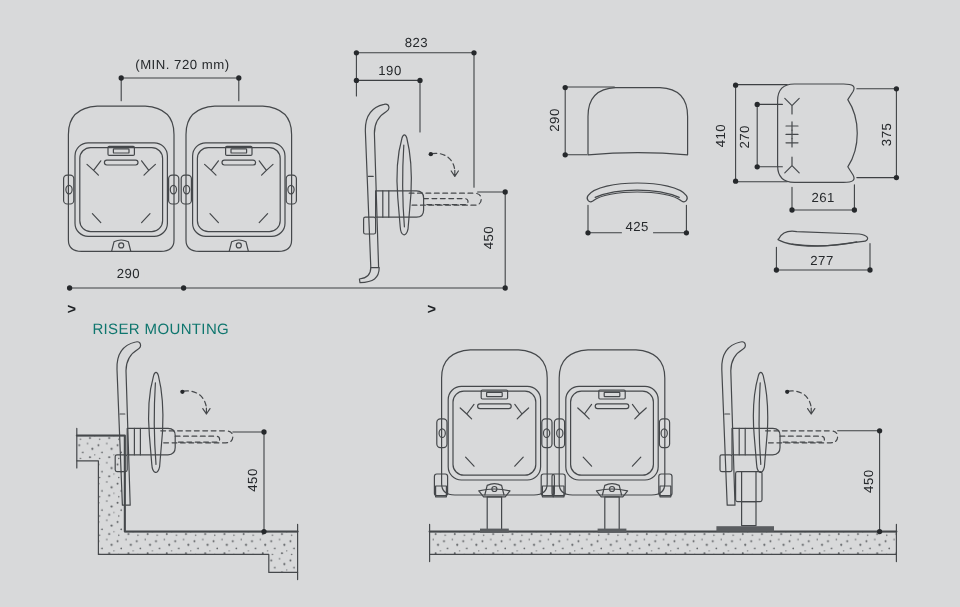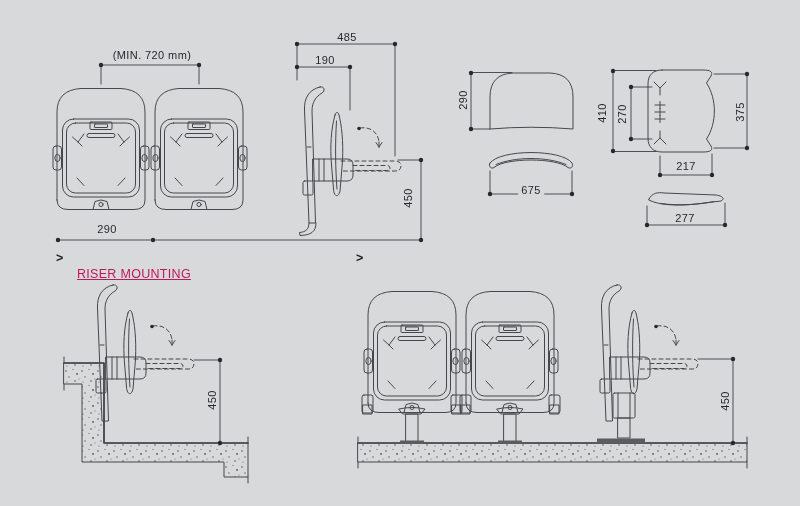--- a/index.html
+++ b/index.html
@@ -14,21 +14,21 @@
   circle.dot{fill:#26292c;stroke:none;}
   .conc{fill:url(#stip);}
   .solid{fill:#5a5d60;stroke:none;}
   
   .lbl{position:absolute;font-size:11px;color:#26292c;letter-spacing:.4px;white-space:nowrap;
        transform:translate(-50%,-50%);line-height:1;}
   .lbl.rot{transform:translate(-50%,-50%) rotate(-90deg);}
   .lbl.bg{background:#d8d9da;padding:0 3px;}
   .sec{position:absolute;color:#1d2023;}
   .sec .row{display:flex;gap:9px;font-weight:bold;font-size:12.5px;letter-spacing:.3px;line-height:1.1;}
-  .sec .sub{margin-left:21px;font-size:12.5px;color:#be185d;letter-spacing:.3px;margin-top:2px;line-height:1.1;text-decoration:underline;}
+  .sec .sub{margin-left:21px;font-size:12.5px;color:#0f766e;letter-spacing:.3px;margin-top:2px;line-height:1.1;}
 </style>
 </head>
 <body>
 
 <div class="stage">
 
 <svg width="800" height="506" viewBox="0 0 800 506">
   <defs>
     <pattern id="stip" patternUnits="userSpaceOnUse" width="16" height="16">
       <circle cx="2" cy="3" r="0.8" fill="#54575a"></circle>
@@ -227,31 +227,31 @@
       <circle class="dot" cx="733" cy="359" r="2.2"></circle>
       <circle class="dot" cx="733" cy="443" r="2.2"></circle>
     </g>
 
   </g>
 </svg>
 
 <span class="lbl" style="left:152px;top:55px">(MIN. 720 mm)</span>
 <span class="lbl bg" style="left:107px;top:229px">290</span>
 
-<span class="lbl" style="left:347px;top:37px">485</span>
+<span class="lbl" style="left:347px;top:37px">823</span>
 <span class="lbl" style="left:325px;top:60px">190</span>
 <span class="lbl rot" style="left:408px;top:198px">450</span>
 
 <span class="lbl rot" style="left:463px;top:100px">290</span>
-<span class="lbl bg" style="left:531px;top:190px">675</span>
+<span class="lbl bg" style="left:531px;top:190px">425</span>
 
 <span class="lbl rot" style="left:602px;top:113px">410</span>
 <span class="lbl rot" style="left:622px;top:114px">270</span>
 <span class="lbl rot" style="left:740px;top:112px">375</span>
-<span class="lbl bg" style="left:686px;top:166px">217</span>
+<span class="lbl bg" style="left:686px;top:166px">261</span>
 <span class="lbl bg" style="left:685px;top:218px">277</span>
 
 <span class="lbl rot" style="left:212px;top:400px">450</span>
 <span class="lbl rot" style="left:725px;top:401px">450</span>
 
 <div class="sec" style="left:56px;top:252px">
   <div class="row">
     <span>&gt;</span>
   </div>
   <div class="sub">RISER MOUNTING</div>

